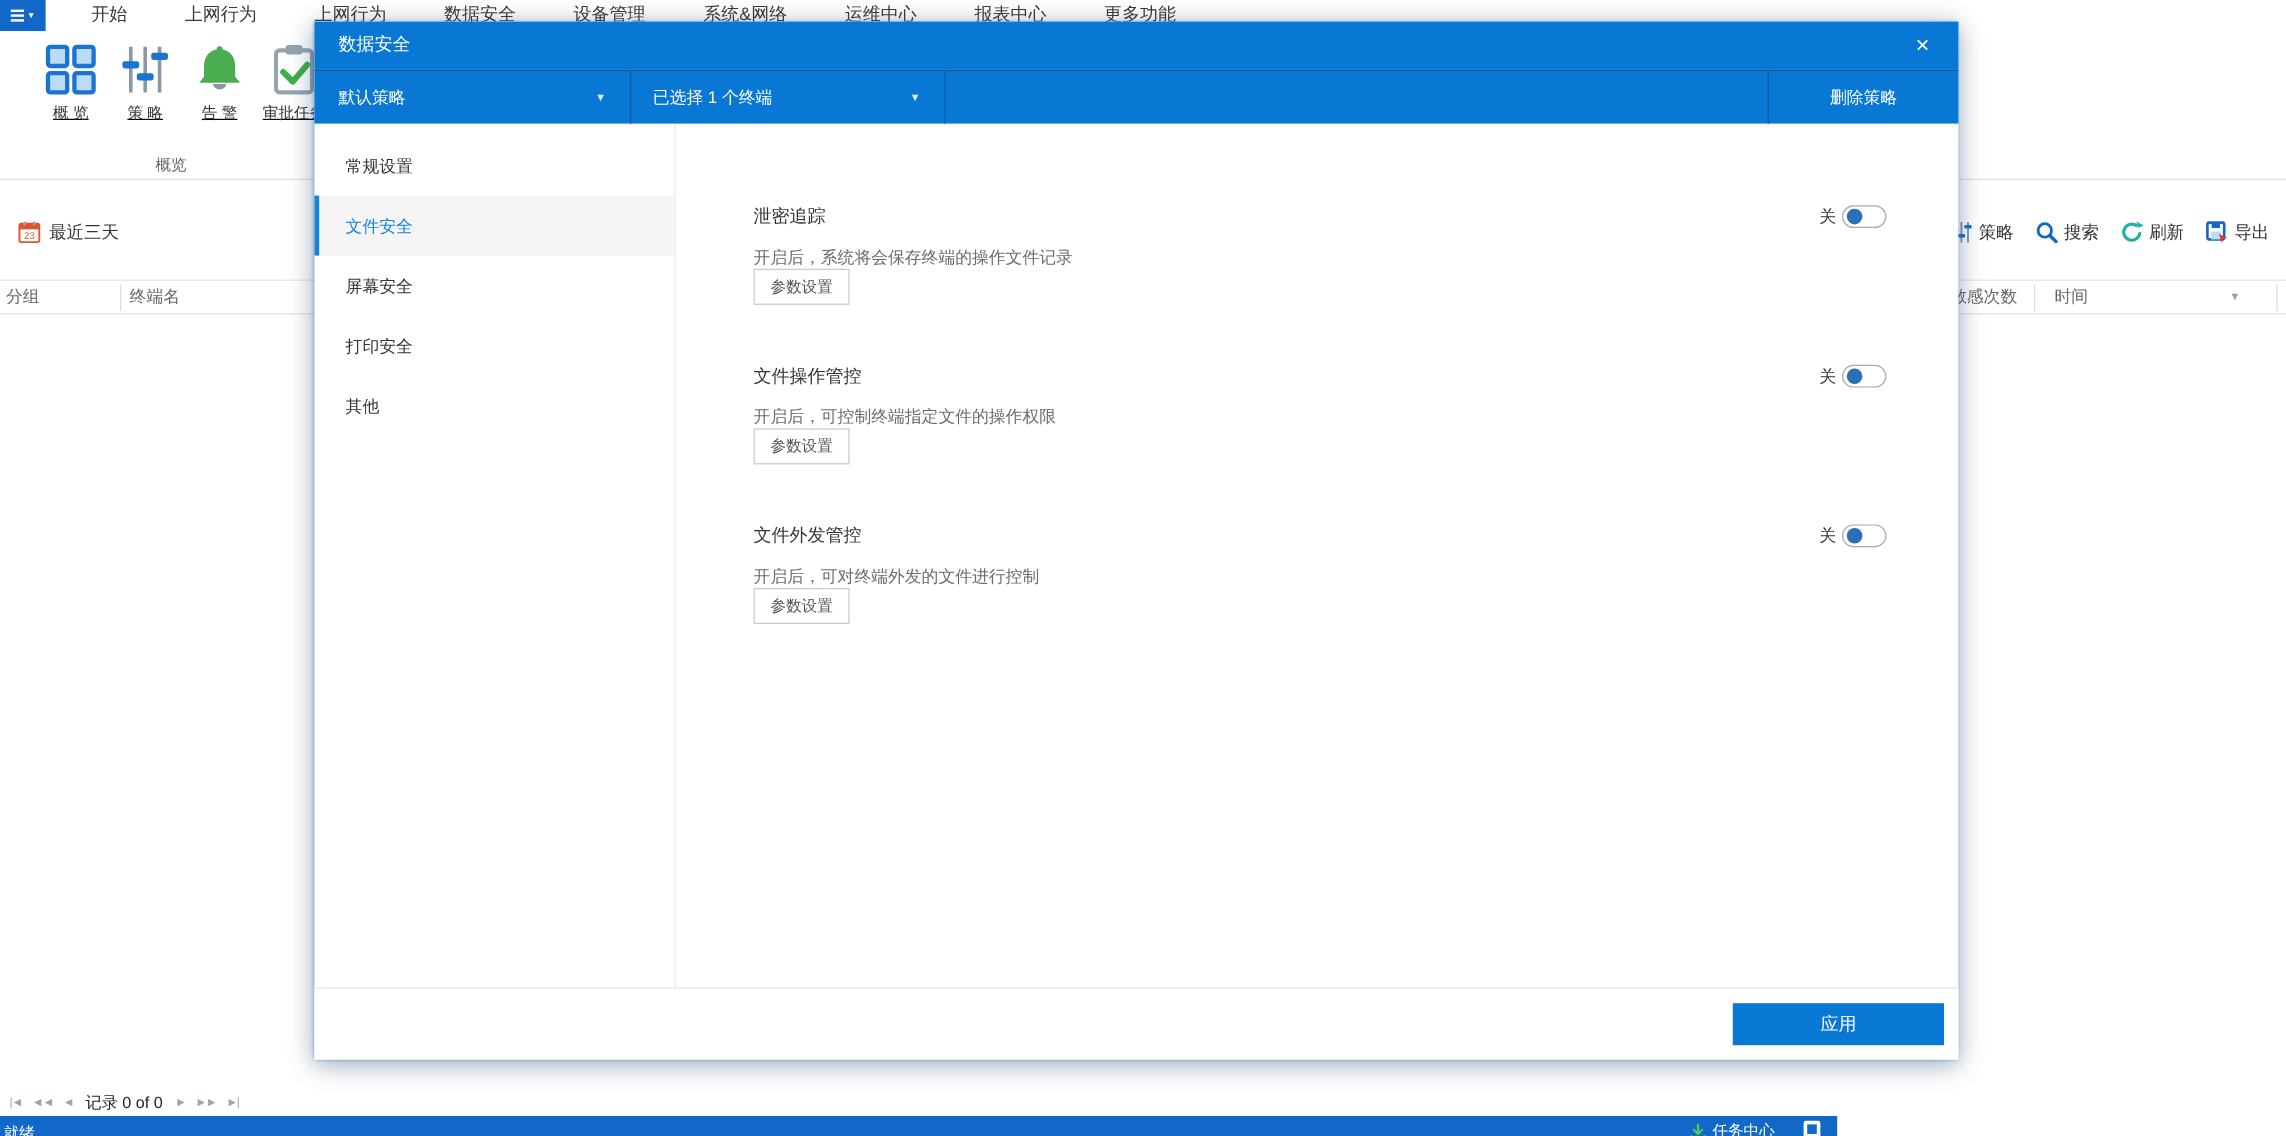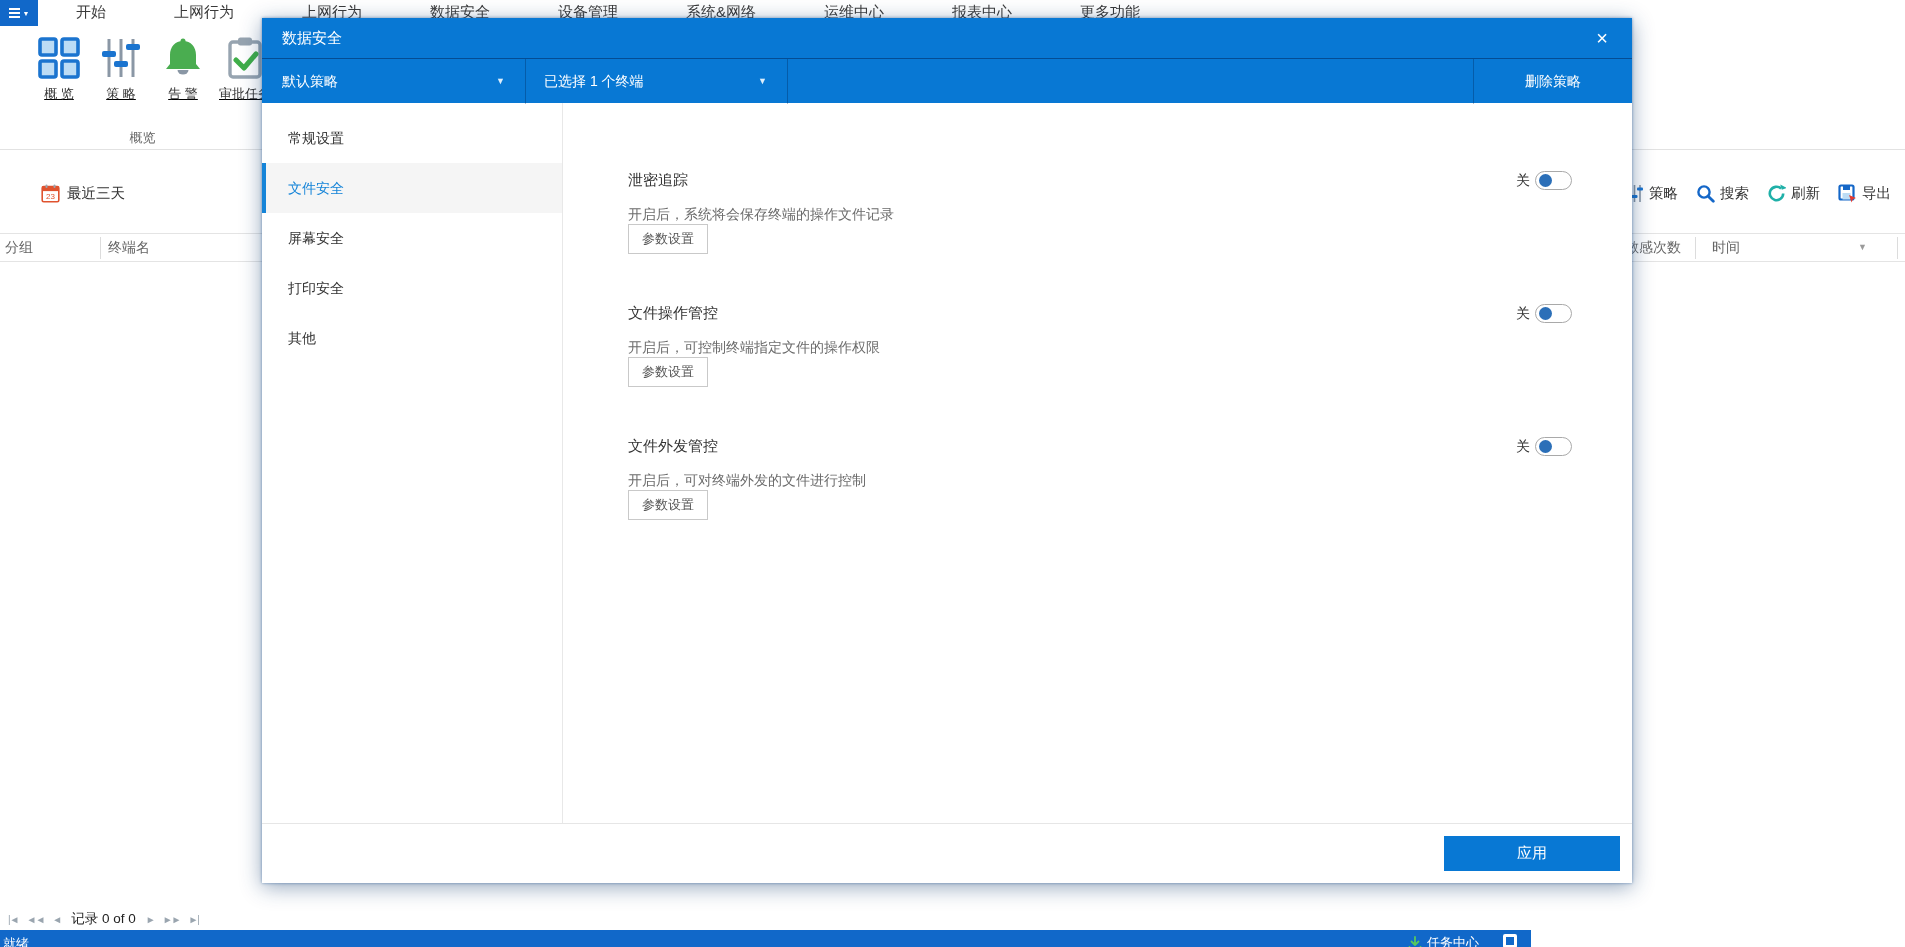--- a/index.html
+++ b/index.html
@@ -8,33 +8,33 @@
     width:1905px; height:947px; position:relative; overflow:hidden;
     background:#ffffff; font-family:"Liberation Sans", sans-serif;
     -webkit-font-smoothing:antialiased;
   }
   
   .menubar { position:absolute; left:0; top:0; width:1905px; height:26px; background:#fff; display:flex; align-items:stretch; }
   .app-btn { width:38px; height:26px; background:#1168c9; display:flex; align-items:center; justify-content:center; gap:3px; cursor:pointer; }
   .app-btn .bars { display:flex; flex-direction:column; gap:2px; }
   .app-btn .bars i { display:block; width:11px; height:2px; background:#fff; }
   .app-btn .caret { color:#fff; font-size:7px; line-height:1; }
-  .menu-items { display:flex; gap:68px; margin-left:38px; align-items:stretch; }
+  .menu-items { display:flex; gap:48px; margin-left:38px; align-items:stretch; }
   .menu-item { font-size:15px; color:#3a3a3a; display:flex; align-items:center; padding-top:2px; cursor:pointer; border-bottom:3px solid transparent; }
   .menu-item.active { border-bottom:3px solid #1168c9; }
   
   .ribbon { position:absolute; left:0; top:26px; width:1905px; height:124px; background:#fff; border-bottom:1px solid #e2e2e2; }
   .tools { position:absolute; left:28px; top:10px; display:flex;text-decoration:underline; }
   .tool { width:62px; display:flex; flex-direction:column; align-items:center; cursor:pointer; }
   .tool svg { width:44px; height:44px; }
   .tool .tool-label { margin-top:5px; font-size:13px; color:#333; white-space:nowrap; }
   .ribbon-group-label { position:absolute; left:0; top:103px; width:285px; text-align:center; font-size:13px; color:#666; }
   
   .filter-row { position:absolute; left:0; top:167px; width:1905px; height:56px; }
-  .date-filter { position:absolute; left:41px; top:17px; display:flex; align-items:flex-end; gap:7px; cursor:pointer; }
+  .date-filter { position:absolute; left:15px; top:17px; display:flex; align-items:flex-end; gap:7px; cursor:pointer; }
   .date-filter svg { width:19px; height:19px; }
   .date-filter .date-label { font-size:14.5px; color:#333; }
   .right-actions { position:absolute; right:14px; top:17px; display:flex; align-items:center; gap:18px; }
   .action { display:flex; align-items:center; gap:5px; cursor:pointer; }
   .action svg { width:19px; height:19px; }
   .action .action-label { font-size:14.5px; color:#333; }
   
   .table-header { position:absolute; left:0; top:233px; width:1905px; height:29px; border-top:1px solid #e4e4e4; border-bottom:1px solid #e4e4e4; background:#fff; }
   .table-header .col { position:absolute; top:0; line-height:27px; font-size:14px; color:#666; white-space:nowrap; }
   .table-header .vdiv { position:absolute; top:3px; width:1px; height:22px; background:#dcdcdc; }

